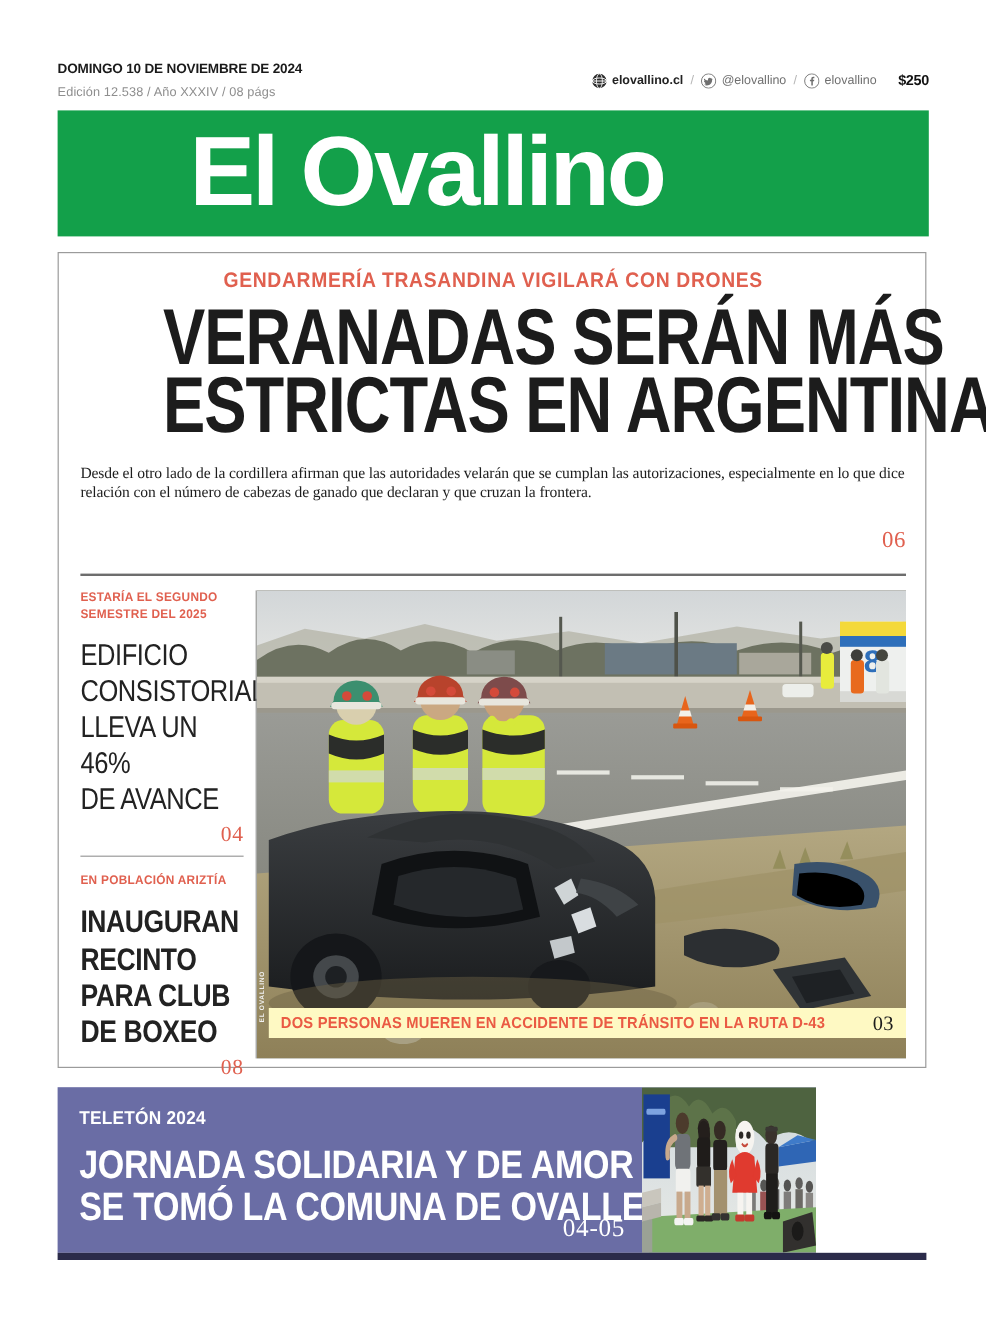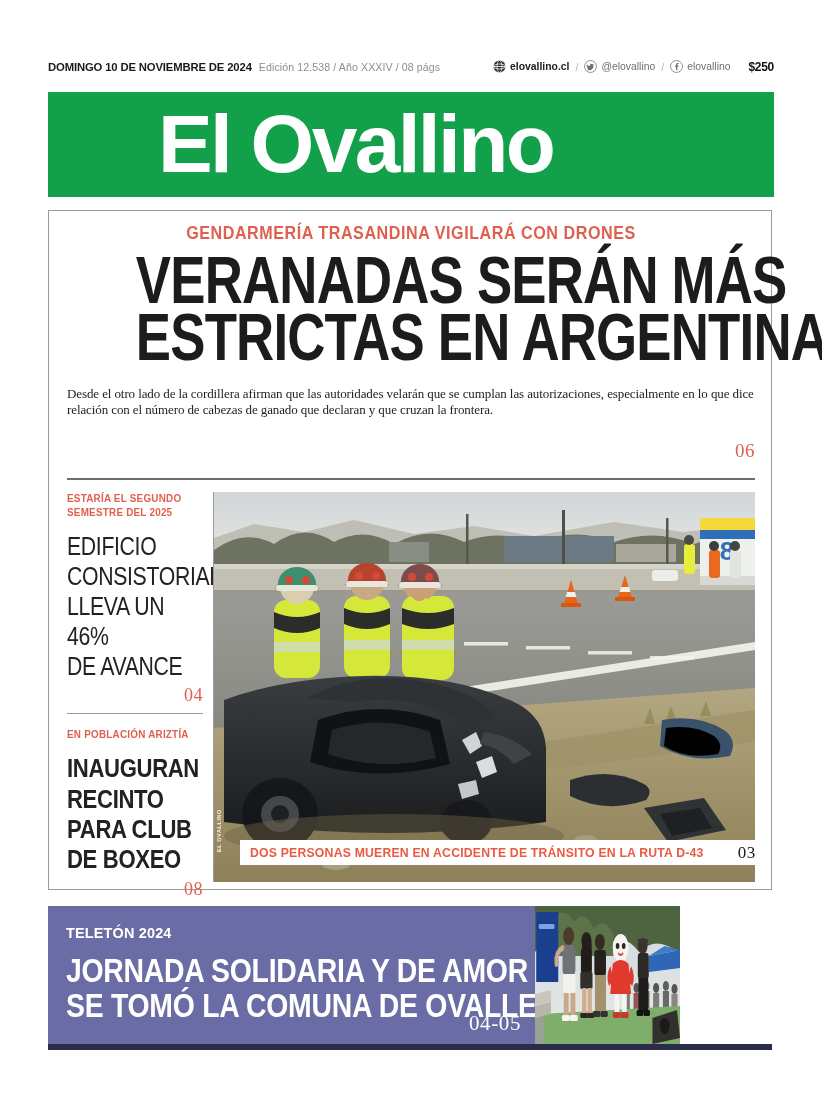--- a/index.html
+++ b/index.html
@@ -31,35 +31,36 @@
     height: 26px;
     display: flex;
     align-items: center;
     justify-content: space-between;
   }
   .topbar-left {
     display: flex;
     align-items: baseline;
     gap: 7px;
     white-space: nowrap;
+    flex-direction: column;
   }
   .topbar-date {
     font-size: 11.3px;
     font-weight: bold;
     letter-spacing: -0.15px;
     color: #1a1a1a;
   }
   .topbar-edition {
     font-size: 10.6px;
     color: #8e8e8e;
     letter-spacing: 0.1px;
   }
   .topbar-right {
     display: flex;
-    align-items: flex-start;
+    align-items: center;
     gap: 6px;
     white-space: nowrap;
   }
   .social-group {
     display: flex;
     align-items: center;
     gap: 5px;
     font-size: 10.4px;
     color: #6f6f6f;
   }
@@ -253,25 +254,25 @@
     bottom: 30px;
     font-size: 5.5px;
     color: #f1f1f1;
     letter-spacing: 0.6px;
     writing-mode: vertical-rl;
     transform: rotate(180deg);
     font-weight: bold;
   }
   .caption-bar {
     position: absolute;
-    left: 26px;
+    left: 10px;
     right: 0;
     bottom: 17px;
     height: 25px;
-    background: #ffffff;
+    background: #fef9c3;
     display: flex;
     align-items: center;
     justify-content: space-between;
     padding: 0 10px 0 10px;
     box-sizing: border-box;
     margin-top: 19px;
   }
   .caption-text {
     color: #ea5a43;
     font-weight: bold;

